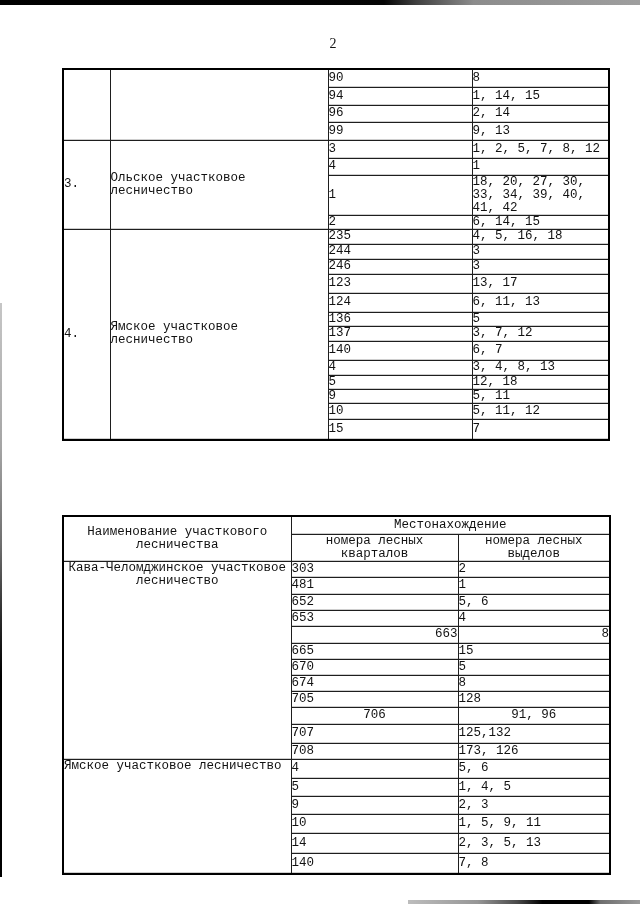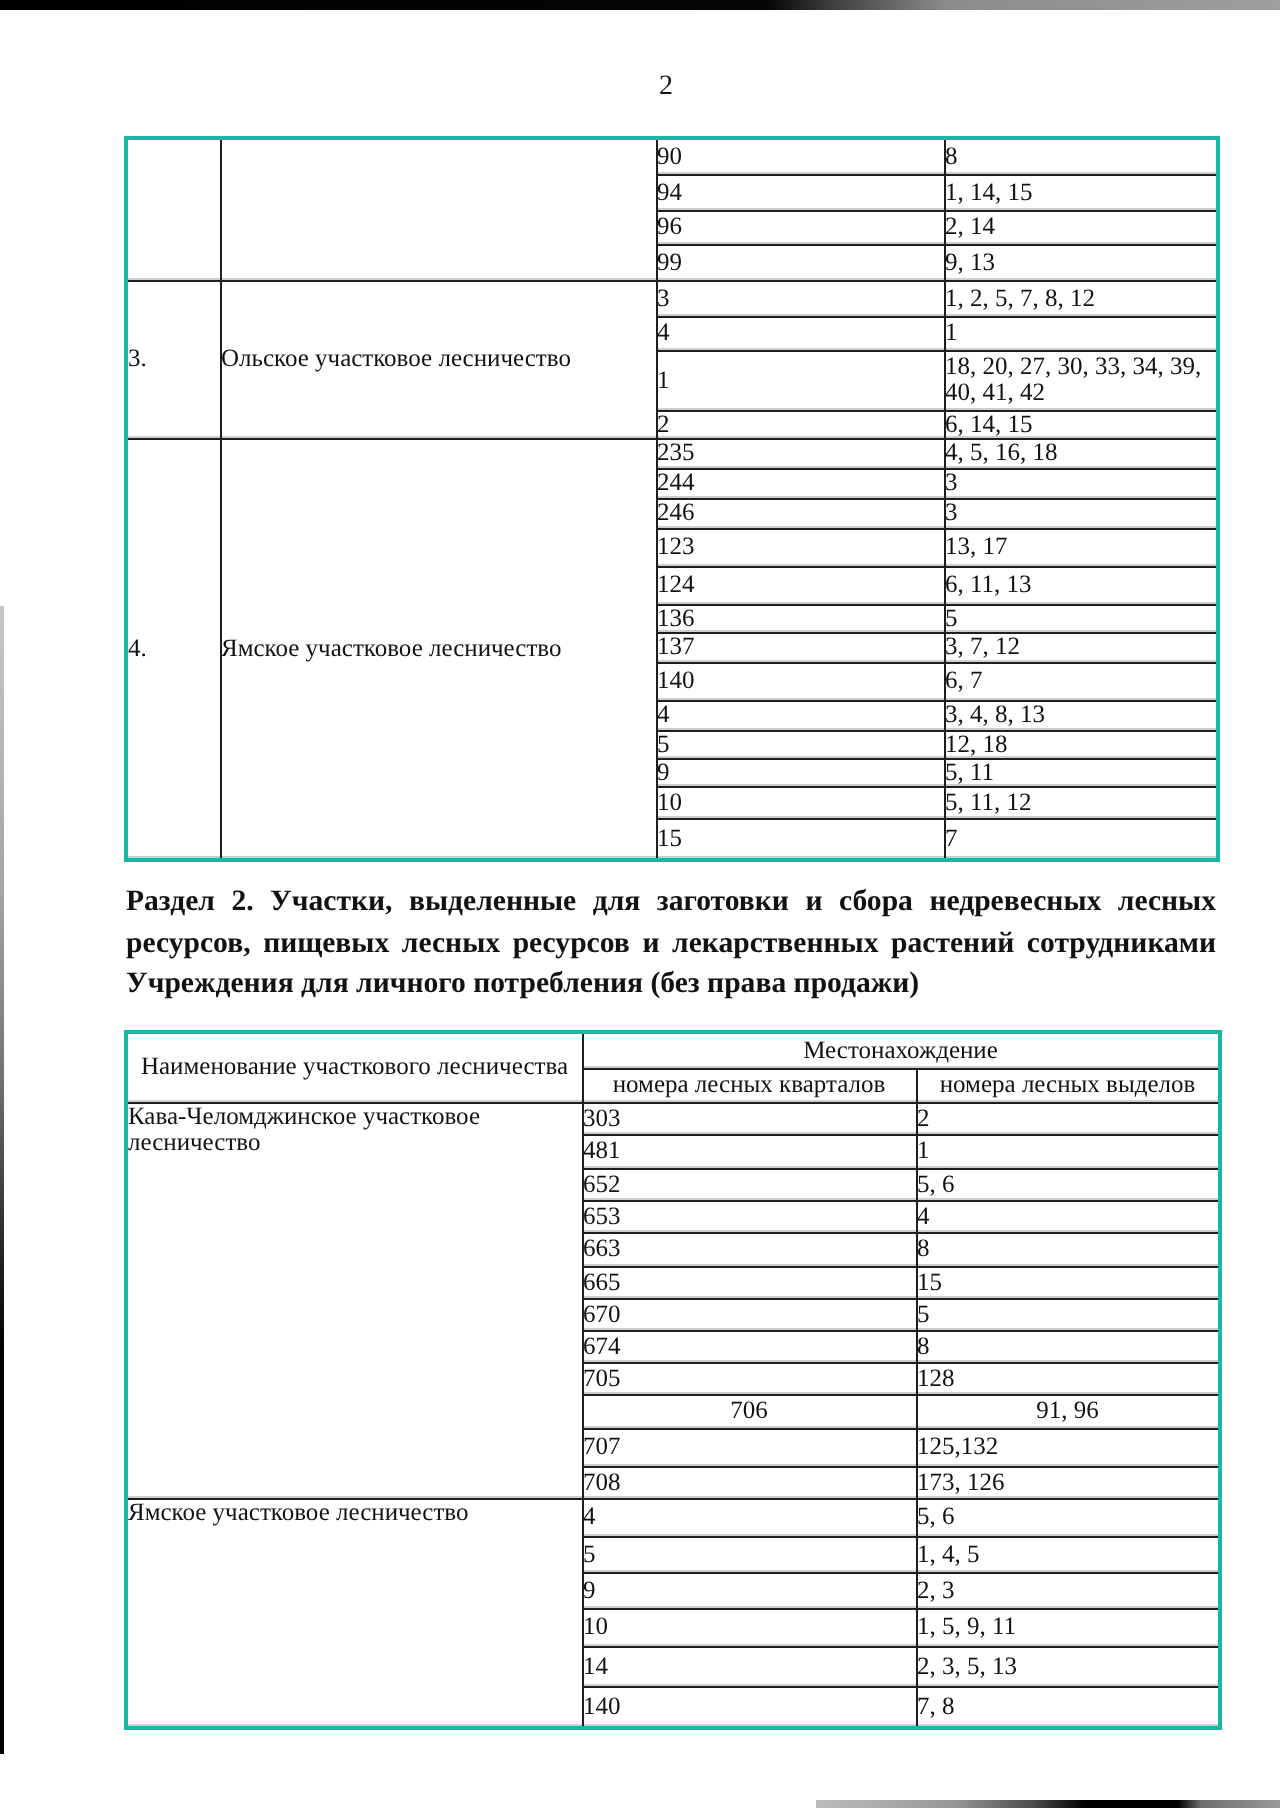--- a/index.html
+++ b/index.html
@@ -20,37 +20,38 @@
   .bottom-bar {
     position:absolute; left:408px; top:900px; width:232px; height:4px;
     background:linear-gradient(to right,#bdbdbd 0%,#969696 30%,#4a4a4a 47%,#000 58%,#000 78%,#6e6e6e 83%,#9a9a9a 100%);
   }
   .page-number {
     position:absolute; left:317px; top:35px; width:32px; text-align:center;
     font-size:14px; line-height:17px;
   }
   .tbl {
     position:absolute; border-collapse:collapse; table-layout:fixed;
-    border:2px solid #14b8a6;
+    border:2px solid #000000;
+    font-family:Liberation Mono, monospace;
   }
   .tbl td, .tbl th {
     border:1px solid #1e1e1e;
     font-size:12.5px; line-height:13px;
     padding:0; overflow:hidden;
     box-shadow: inset 0 -1px 0 rgba(125,125,125,0.38);
   }
   .tbl th {
     font-weight:normal; text-align:center; vertical-align:middle;
   }
   .t1 { left:62px; top:68px; width:546px; }
   .t2 { left:62px; top:515px; width:547px; }
   .numcell  { padding-left:5px; vertical-align:middle; }
   .namecell { padding-left:6px; padding-right:6px; vertical-align:middle; line-height:15px; }
   .qcell, .vcell { padding-left:7px; padding-right:4px; vertical-align:middle; }
-  .name-offset-lg { vertical-align:top; padding-top:40px; }
+  .name-offset-lg { vertical-align:top; padding-top:40px;text-align:center; }
   .name-offset-sm { vertical-align:top; padding-top:17px; }
   .heading {
     position:absolute; left:63px; top:441px; width:545px;
     font-weight:700; font-size:14.8px; line-height:20.5px;
     text-align:justify;
   }
 </style>
 </head>
 <body>
 
@@ -156,21 +157,20 @@
           <td class="qcell">10</td>
           <td class="vcell">5, 11, 12</td>
         </tr>
         <tr style="height: 21px;">
           <td class="qcell">15</td>
           <td class="vcell">7</td>
         </tr>
       </tbody>
   </table>
 
-  <div class="heading">Раздел 2. Участки, выделенные для заготовки и сбора недревесных лесных ресурсов, пищевых лесных ресурсов и лекарственных растений сотрудниками Учреждения для личного потребления (без права продажи)</div>
 
   <table class="tbl t2">
     <colgroup>
       <col style="width:228px">
       <col style="width:167px">
       <col style="width:152px">
     </colgroup>
     <thead>
       <tr style="height:18px">
         <th rowspan="2">Наименование участкового лесничества</th>
@@ -192,21 +192,21 @@
           <td class="vcell">1</td>
         </tr>
         <tr style="height: 16px;">
           <td class="qcell">652</td>
           <td class="vcell">5, 6</td>
         </tr>
         <tr style="height: 16px;">
           <td class="qcell">653</td>
           <td class="vcell">4</td>
         </tr>
-        <tr style="height: 17px;">
+        <tr style="height: 17px; text-align: right;">
           <td class="qcell">663</td>
           <td class="vcell">8</td>
         </tr>
         <tr style="height: 16px;">
           <td class="qcell">665</td>
           <td class="vcell">15</td>
         </tr>
         <tr style="height: 16px;">
           <td class="qcell">670</td>
           <td class="vcell">5</td>

